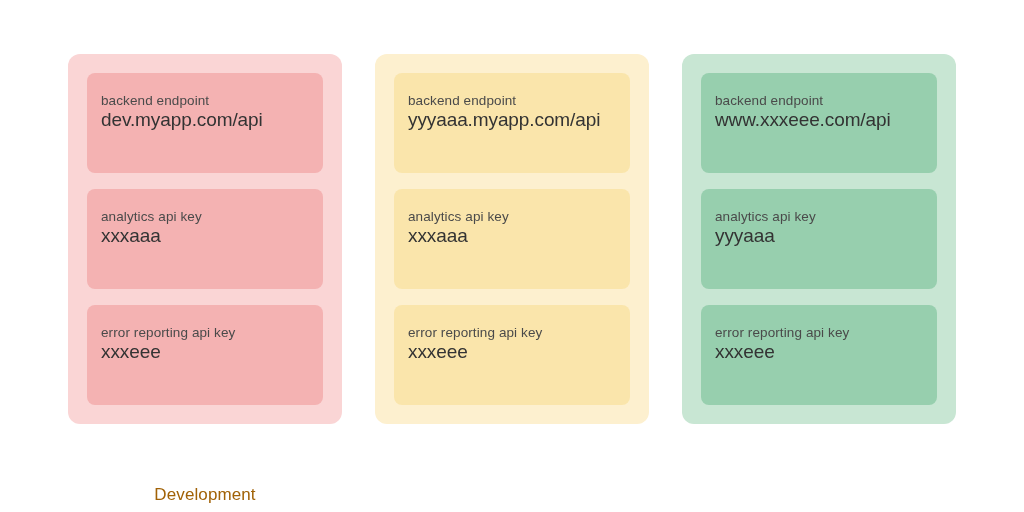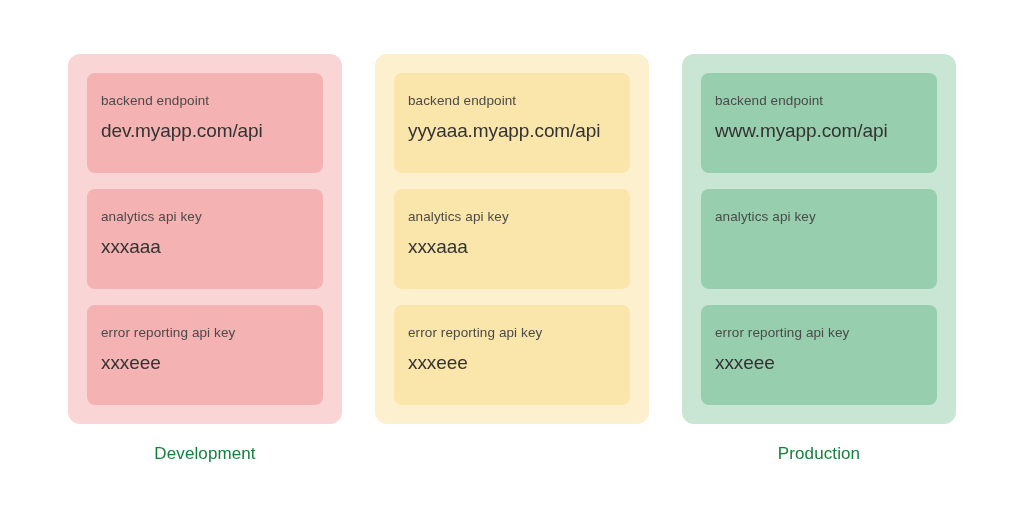--- a/index.html
+++ b/index.html
@@ -29,20 +29,21 @@
     display: flex;
     justify-content: space-between;
     align-items: flex-start;
   }
 
   .column {
     width: 274px;
     display: flex;
     flex-direction: column;
     align-items: stretch;
+    gap: 41px;
   }
 
   .panel {
     border-radius: 12px;
     padding: 19px;
     box-sizing: border-box;
     display: flex;
     flex-direction: column;
     gap: 16px;
   }
@@ -59,33 +60,32 @@
 
   .card-label {
     font-size: 13.5px;
     line-height: 1.2;
     color: #4a4a4a;
     letter-spacing: 0.1px;
     white-space: nowrap;
   }
 
   .card-value {
-    margin-top: 11px;
     font-size: 19px;
     line-height: 1.2;
     color: #333333;
     letter-spacing: -0.1px;
     white-space: nowrap;
   }
 
   .env-name {
     margin-top: 20px;
     text-align: center;
     font-size: 17px;
-    color: #15803d;
+    color: #a16207;
     letter-spacing: 0.1px;
   }
 
   
   .env-development .panel { background: #fad5d5; }
   .env-development .card  { background: #f4b2b2; }
 
   .env-staging .panel { background: #fdf0cf; }
   .env-staging .card  { background: #fae5ab; }
 
@@ -130,27 +130,27 @@
           <div class="card-label">error reporting api key</div>
           <div class="card-value">xxxeee</div>
         </div>
       </div>
     </div>
 
     <div class="column env-production">
       <div class="panel">
         <div class="card">
           <div class="card-label">backend endpoint</div>
-          <div class="card-value">www.myapp.com/api</div>
+          <div class="card-value">www.xxxeee.com/api</div>
         </div>
         <div class="card">
           <div class="card-label">analytics api key</div>
+          <div class="card-value">yyyaaa</div>
         </div>
         <div class="card">
           <div class="card-label">error reporting api key</div>
           <div class="card-value">xxxeee</div>
         </div>
       </div>
-      <div class="env-name">Production</div>
     </div>
 
   </div>
 </div>
 
 </body></html>

